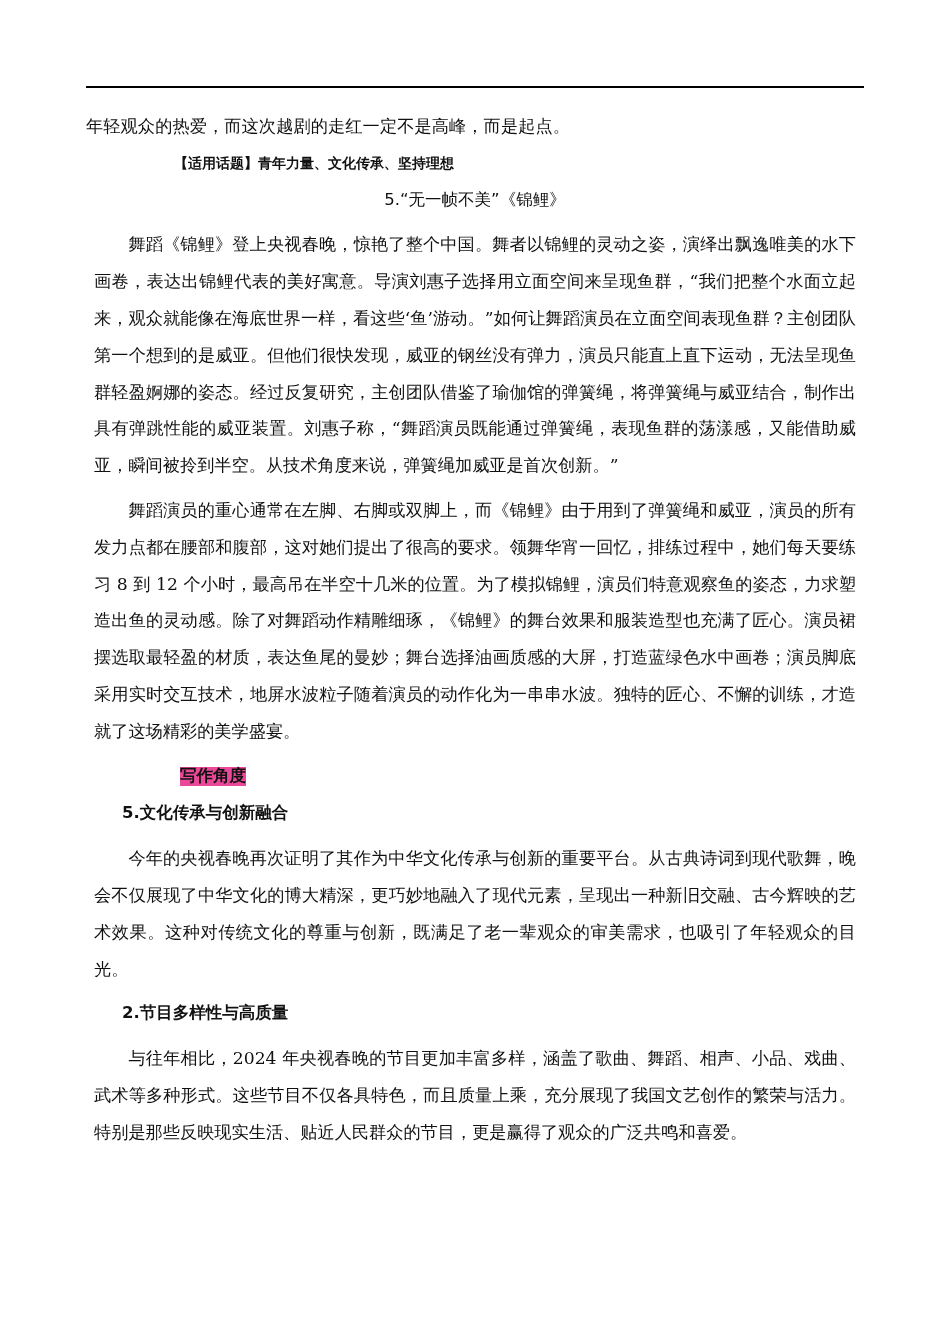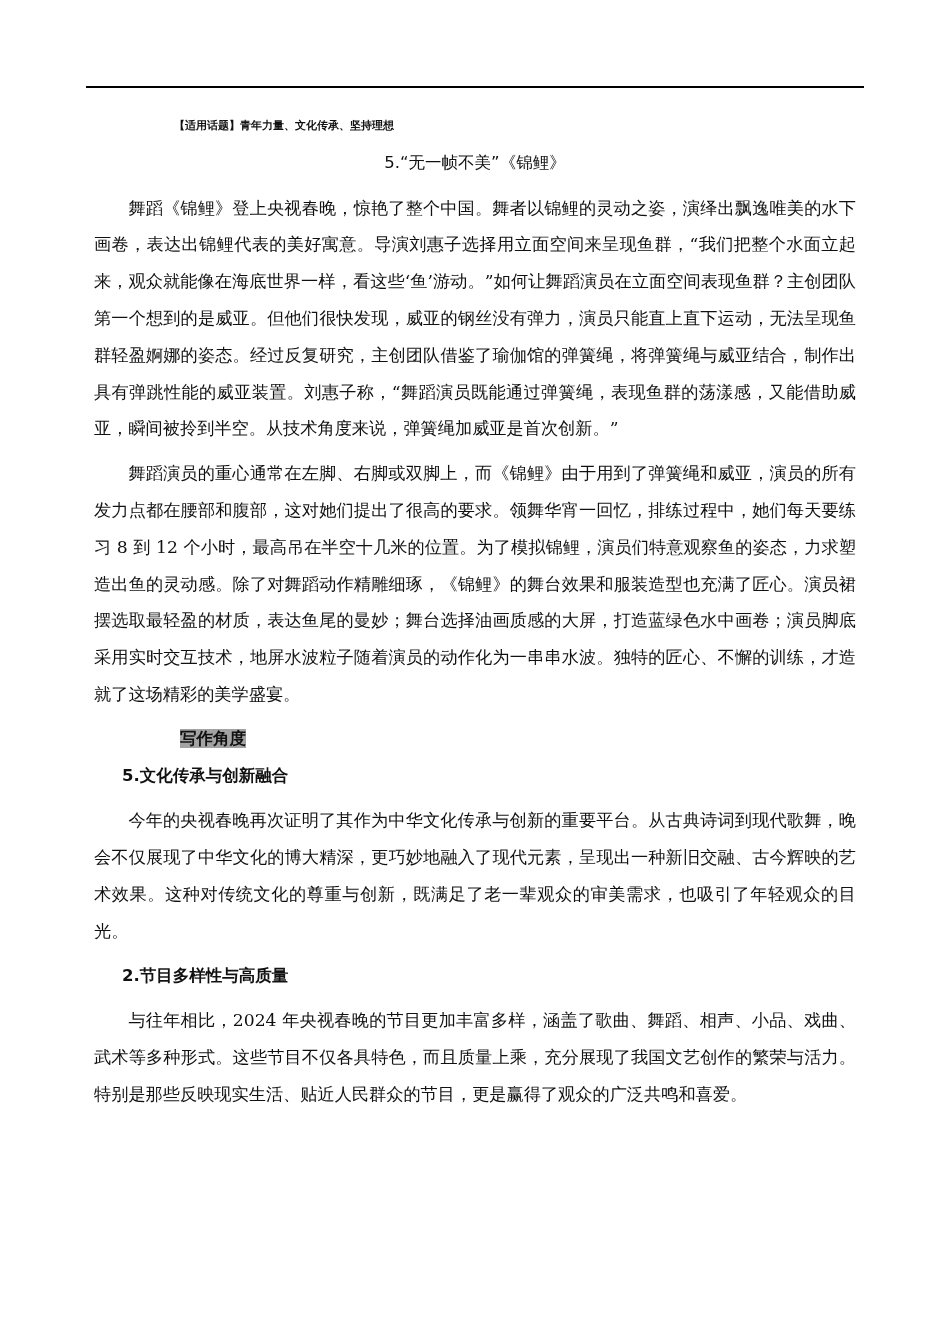--- a/index.html
+++ b/index.html
@@ -14,46 +14,47 @@
     }
     .page { position: absolute; left: 86px; top: 108px; width: 778px; }
     .line {
       font-size: 17.2px; line-height: 36.8px; height: 36.8px;
       white-space: nowrap; letter-spacing: 0.1px;
     }
     .p { font-size: 17.2px; line-height: 36.8px; margin: 8px; text-align: justify; }
     .indent { text-indent: 2em; }
     .topic {
       font-family: "DejaVu Sans", "Liberation Sans", sans-serif;
-      font-weight: bold; font-size: 11px; line-height: 36.8px;
+      font-weight: bold; font-size: 14px; line-height: 36.8px;
       padding-left: 88px;
     }
     .title {
       font-family: "DejaVu Sans", "Liberation Sans", sans-serif;
       font-weight: normal; font-size: 16.5px; line-height: 36.8px;
       text-align: center;
     }
     .angle {
       font-family: "DejaVu Sans", "Liberation Sans", sans-serif;
       font-weight: bold; font-size: 16.5px; line-height: 36.8px;
       padding-left: 94px;
     }
-    .angle span { background: #a3a3a3; }
+    .angle span { background: #ec4899; font-family: Liberation Mono, monospace; }
     .sub {
       font-family: "DejaVu Sans", "Liberation Sans", sans-serif;
       font-weight: bold; font-size: 16.5px; line-height: 36.8px;
       padding-left: 36px;
     }
   </style>
 </head>
 <body>
 
 <div class="header-rule"></div>
 
 <div class="page">
+  <div class="line">年轻观众的热爱，而这次越剧的走红一定不是高峰，而是起点。</div>
   <div class="topic">【适用话题】青年力量、文化传承、坚持理想</div>
   <div class="title">5.“无一帧不美”《锦鲤》</div>
   <p class="p indent">舞蹈《锦鲤》登上央视春晚，惊艳了整个中国。舞者以锦鲤的灵动之姿，演绎出飘逸唯美的水下画卷，表达出锦鲤代表的美好寓意。导演刘惠子选择用立面空间来呈现鱼群，“我们把整个水面立起来，观众就能像在海底世界一样，看这些‘鱼’游动。”如何让舞蹈演员在立面空间表现鱼群？主创团队第一个想到的是威亚。但他们很快发现，威亚的钢丝没有弹力，演员只能直上直下运动，无法呈现鱼群轻盈婀娜的姿态。经过反复研究，主创团队借鉴了瑜伽馆的弹簧绳，将弹簧绳与威亚结合，制作出具有弹跳性能的威亚装置。刘惠子称，“舞蹈演员既能通过弹簧绳，表现鱼群的荡漾感，又能借助威亚，瞬间被拎到半空。从技术角度来说，弹簧绳加威亚是首次创新。”</p>
   <p class="p indent">舞蹈演员的重心通常在左脚、右脚或双脚上，而《锦鲤》由于用到了弹簧绳和威亚，演员的所有发力点都在腰部和腹部，这对她们提出了很高的要求。领舞华宵一回忆，排练过程中，她们每天要练习 8 到 12 个小时，最高吊在半空十几米的位置。为了模拟锦鲤，演员们特意观察鱼的姿态，力求塑造出鱼的灵动感。除了对舞蹈动作精雕细琢，《锦鲤》的舞台效果和服装造型也充满了匠心。演员裙摆选取最轻盈的材质，表达鱼尾的曼妙；舞台选择油画质感的大屏，打造蓝绿色水中画卷；演员脚底采用实时交互技术，地屏水波粒子随着演员的动作化为一串串水波。独特的匠心、不懈的训练，才造就了这场精彩的美学盛宴。</p>
   <div class="angle"><span>写作角度</span></div>
   <div class="sub">5.文化传承与创新融合</div>
   <p class="p indent">今年的央视春晚再次证明了其作为中华文化传承与创新的重要平台。从古典诗词到现代歌舞，晚会不仅展现了中华文化的博大精深，更巧妙地融入了现代元素，呈现出一种新旧交融、古今辉映的艺术效果。这种对传统文化的尊重与创新，既满足了老一辈观众的审美需求，也吸引了年轻观众的目光。</p>
   <div class="sub">2.节目多样性与高质量</div>
   <p class="p indent">与往年相比，2024 年央视春晚的节目更加丰富多样，涵盖了歌曲、舞蹈、相声、小品、戏曲、武术等多种形式。这些节目不仅各具特色，而且质量上乘，充分展现了我国文艺创作的繁荣与活力。特别是那些反映现实生活、贴近人民群众的节目，更是赢得了观众的广泛共鸣和喜爱。</p>
 </div>

